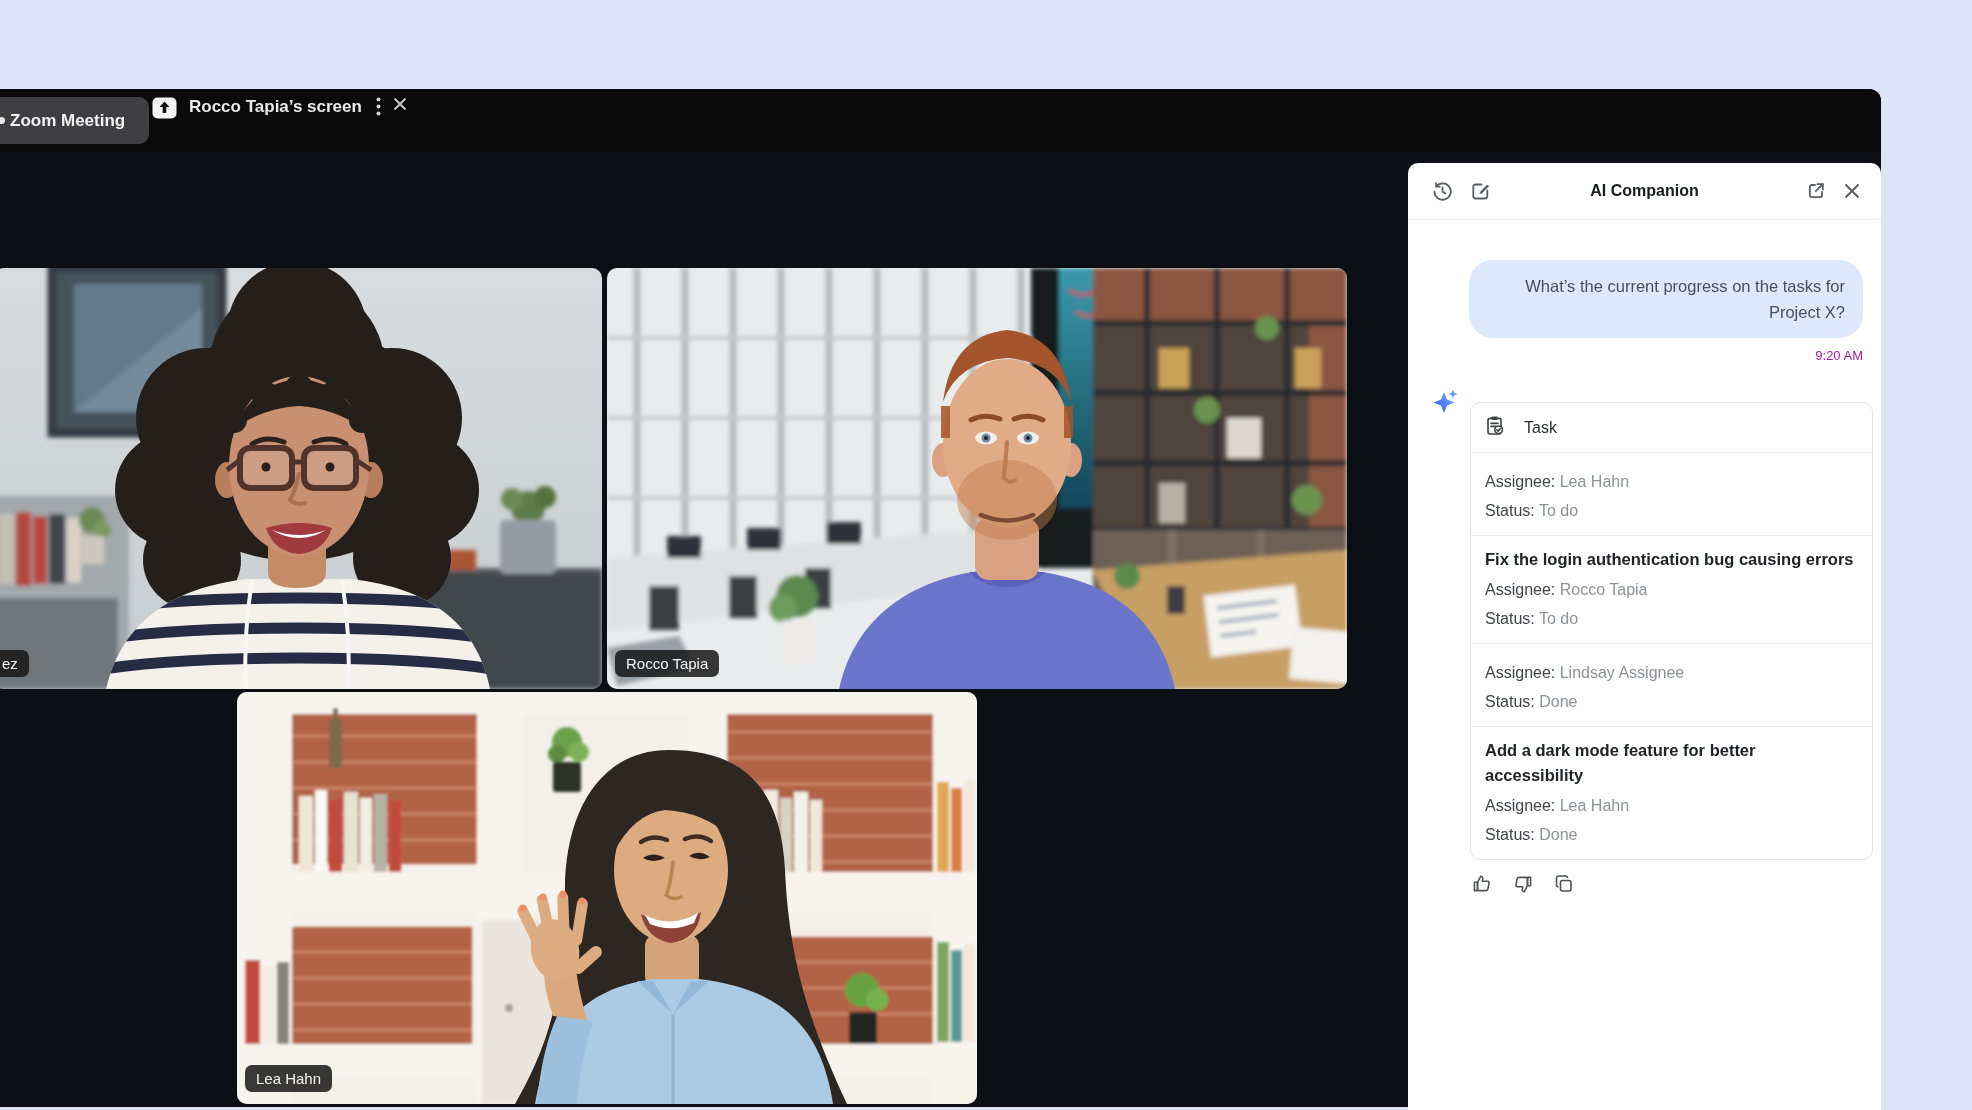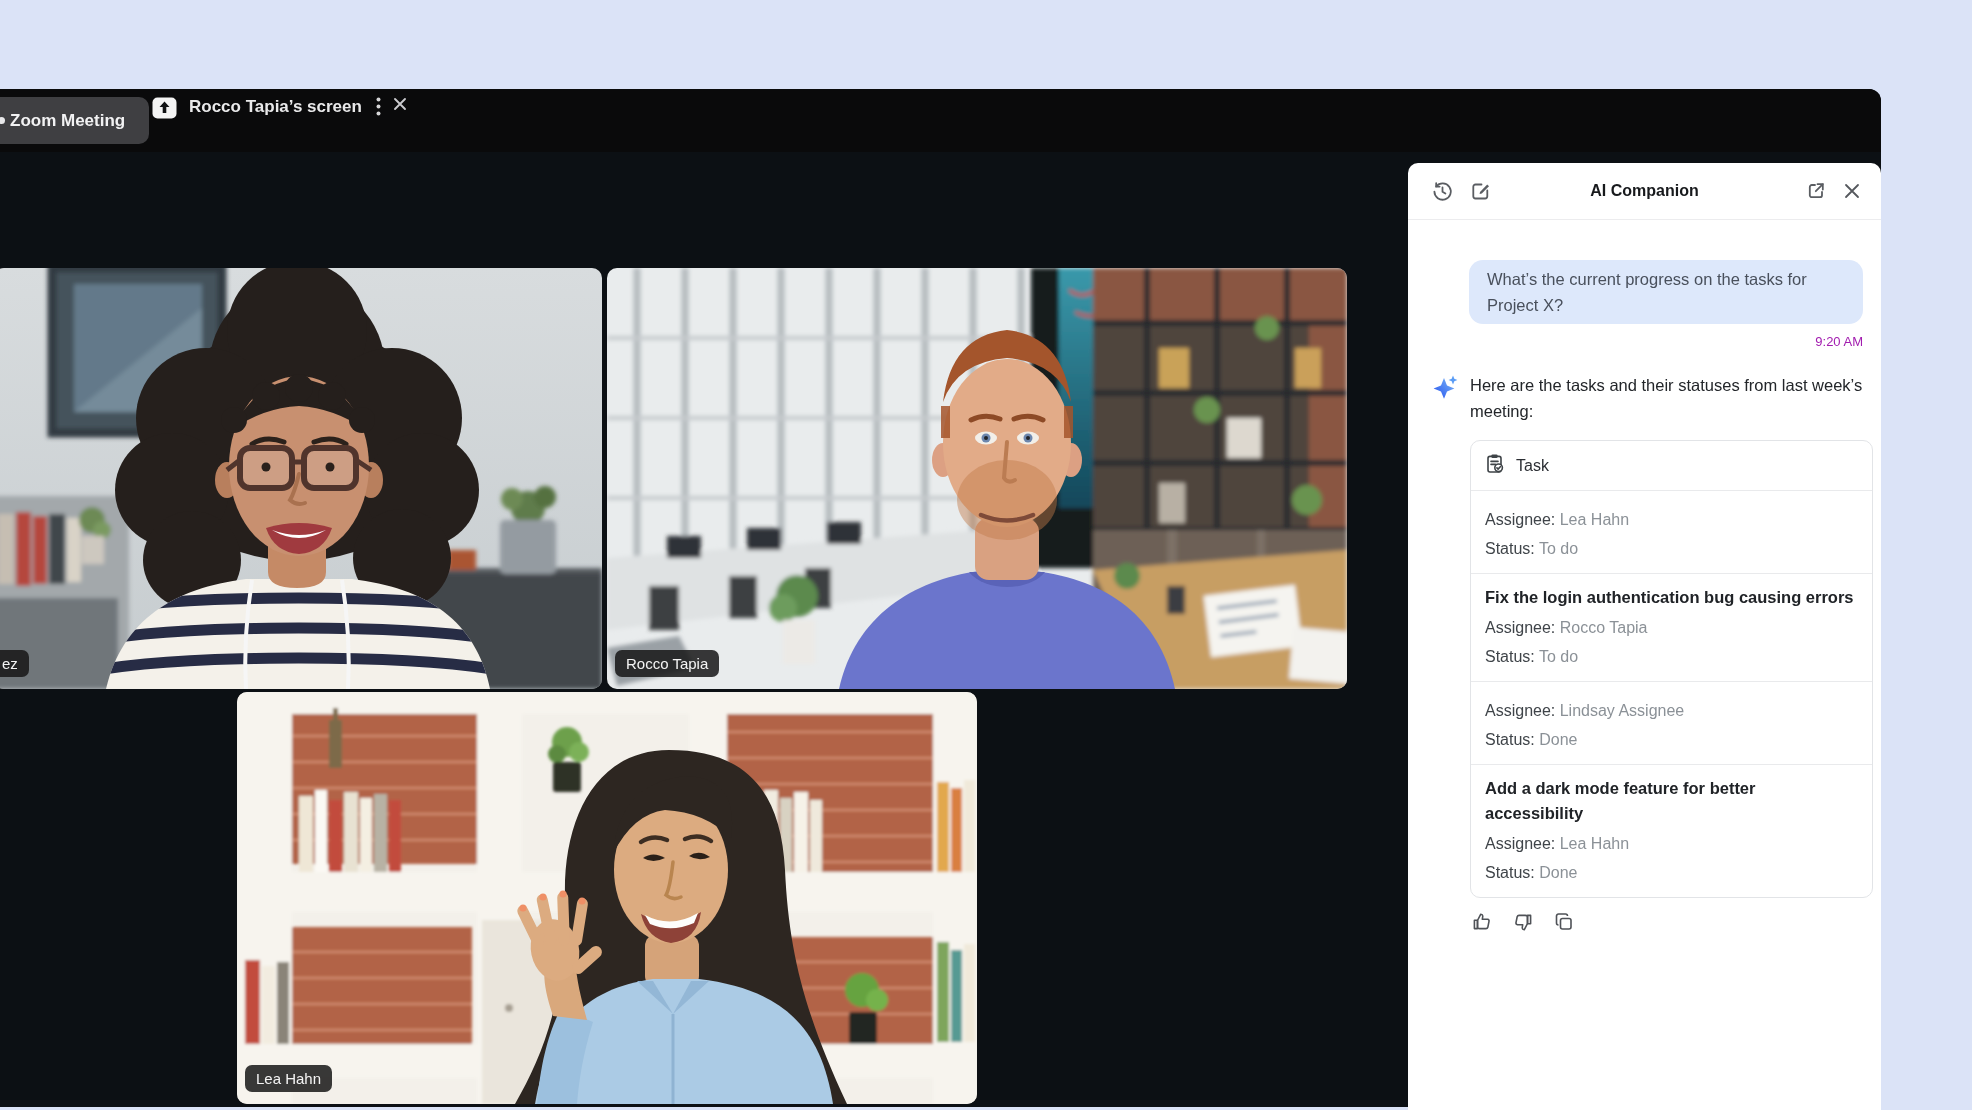--- a/index.html
+++ b/index.html
@@ -59,34 +59,34 @@
   }
   .ai-header .h-left{display:flex;gap:17px;align-items:center;}
   .ai-header .h-right{display:flex;gap:17px;align-items:center;margin-left:auto;}
   .ai-title{
     position:absolute;left:0;right:0;text-align:center;
     font-size:16px;font-weight:700;color:#17191c;pointer-events:none;
   }
   .icon-btn{display:flex;align-items:center;justify-content:center;cursor:pointer;}
   .ai-body{padding:40px 18px 0 24px;}
   .bubble{
-    margin-left:auto;width:358px;background:#dde8fb;border-radius:14px;
-    padding:6px 18px;font-size:16.5px;line-height:26px;color:#49505c;
+    margin-left:auto;width:358px;background:#dde8fb;border-radius:24px;
+    padding:13px 18px;font-size:16.5px;line-height:26px;color:#49505c;text-align:right;
   }
   .stamp{text-align:right;font-size:13px;color:#a21caf;margin-top:10px;}
   .ai-msg{display:flex;margin-top:23px;}
   .ai-msg .spark{flex:0 0 27px;margin-right:11px;margin-top:2px;}
   .ai-msg .msg-col{width:404px;}
   .ai-intro{font-size:16.5px;line-height:26px;color:#23262a;}
   .task-card{
     margin-top:16px;border:1px solid #e2e4e7;border-radius:10px;background:#fff;
     width:403px;box-sizing:border-box;
   }
   .card-head{
-    display:flex;align-items:center;gap:11px;padding:12px 14px;
+    display:flex;align-items:center;gap:19px;padding:12px 14px;
     font-size:16px;font-weight:500;color:#2b2e33;
   }
   .task-row{border-top:1px solid #e9eaec;padding:11px 14px 13px;}
   .task-title{font-size:16.5px;font-weight:700;color:#202327;line-height:25px;}
   .task-line{font-size:16px;line-height:23px;margin-top:6px;color:#3f4449;}
   .task-line .val{color:#8b9197;}
   .fb-row{display:flex;gap:17px;margin-top:12px;align-items:center;}
   .fb-row .icon-btn{width:24px;height:24px;}
 </style>
 </head>
@@ -451,21 +451,20 @@
               <linearGradient id="starg" x1="0" y1="1" x2="1" y2="0">
                 <stop offset="0" stop-color="#2450ee"></stop>
                   <stop offset="1" stop-color="#7db9f7"></stop>
               </linearGradient>
             </defs>
             <path d="M12 4 L15 11.4 L22.4 14.4 L15 17.4 L12 24.8 L9 17.4 L1.6 14.4 L9 11.4 Z" fill="url(#starg)"></path>
             <path d="M21 1.6 L22.3 4.7 L25.4 6 L22.3 7.3 L21 10.4 L19.7 7.3 L16.6 6 L19.7 4.7 Z" fill="#5a9cf5"></path>
           </svg>
         </span>
         <div class="msg-col">
-          <div class="ai-intro">Here are the tasks and their statuses from last week’s meeting:</div>
 
           <div class="task-card">
             <div class="card-head">
               <span>
                 <svg width="20" height="21" viewBox="0 0 20 21" fill="none" stroke="#3e4347" stroke-width="1.6">
                   <rect x="3" y="3.4" width="13" height="15.6" rx="2"></rect>
                   <rect x="6.4" y="1.4" width="6.2" height="3.6" rx="1.2" fill="#3e4347" stroke="none"></rect>
                   <path d="M6 8.4 H13 M6 11.4 H10.5" stroke-linecap="round"></path>
                   <circle cx="13.6" cy="14.8" r="3.8" fill="#ffffff"></circle>
                   <path d="M11.9 14.9 L13.1 16.1 L15.3 13.7" stroke-linecap="round" stroke-linejoin="round"></path>

